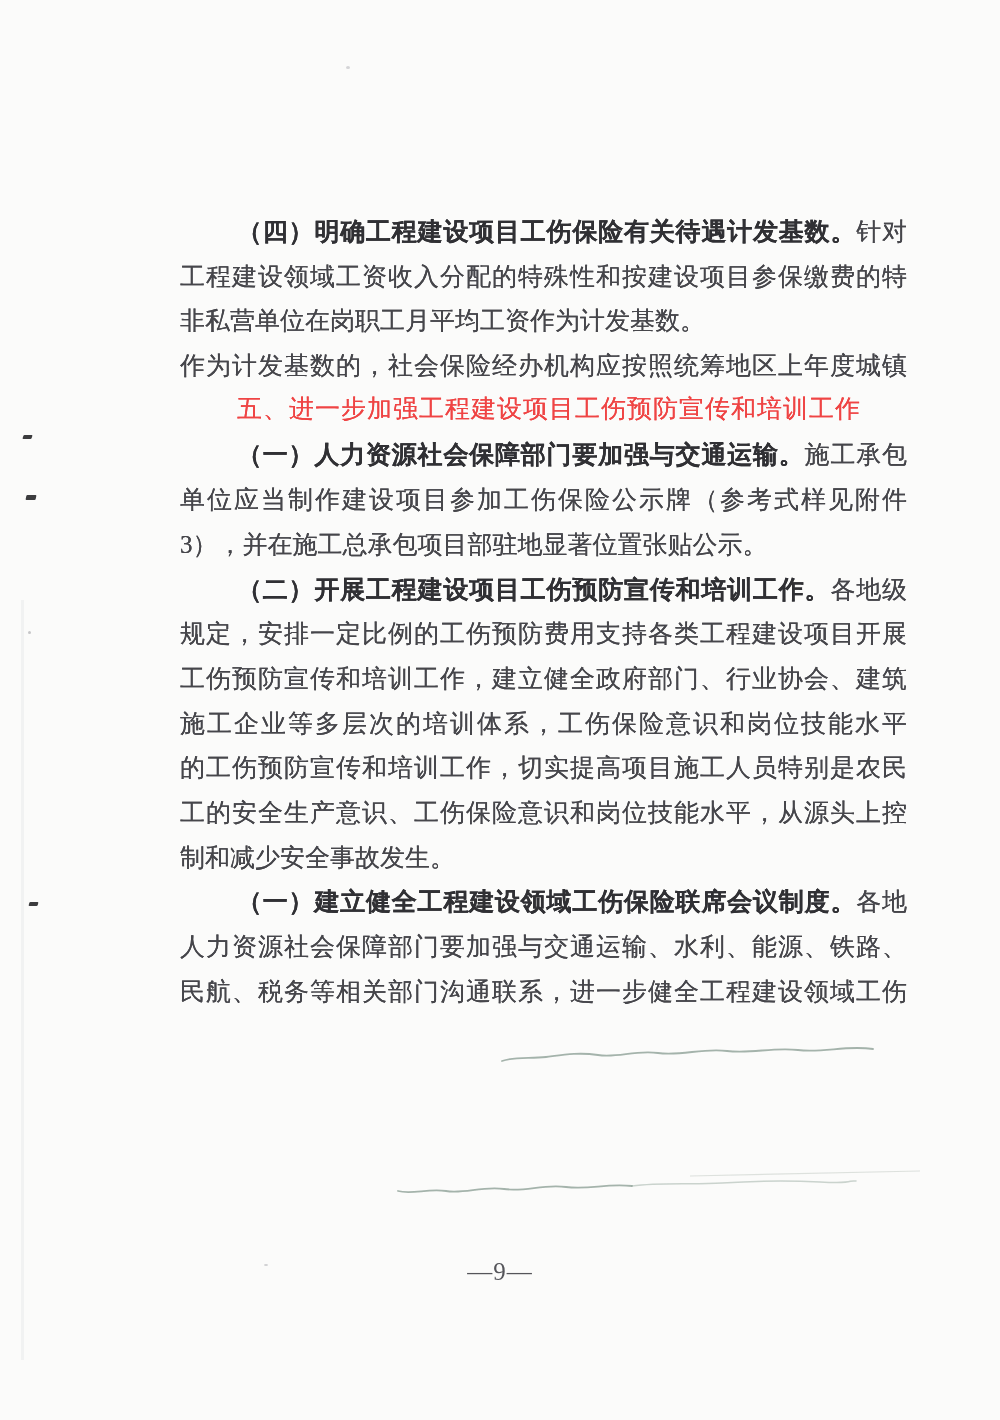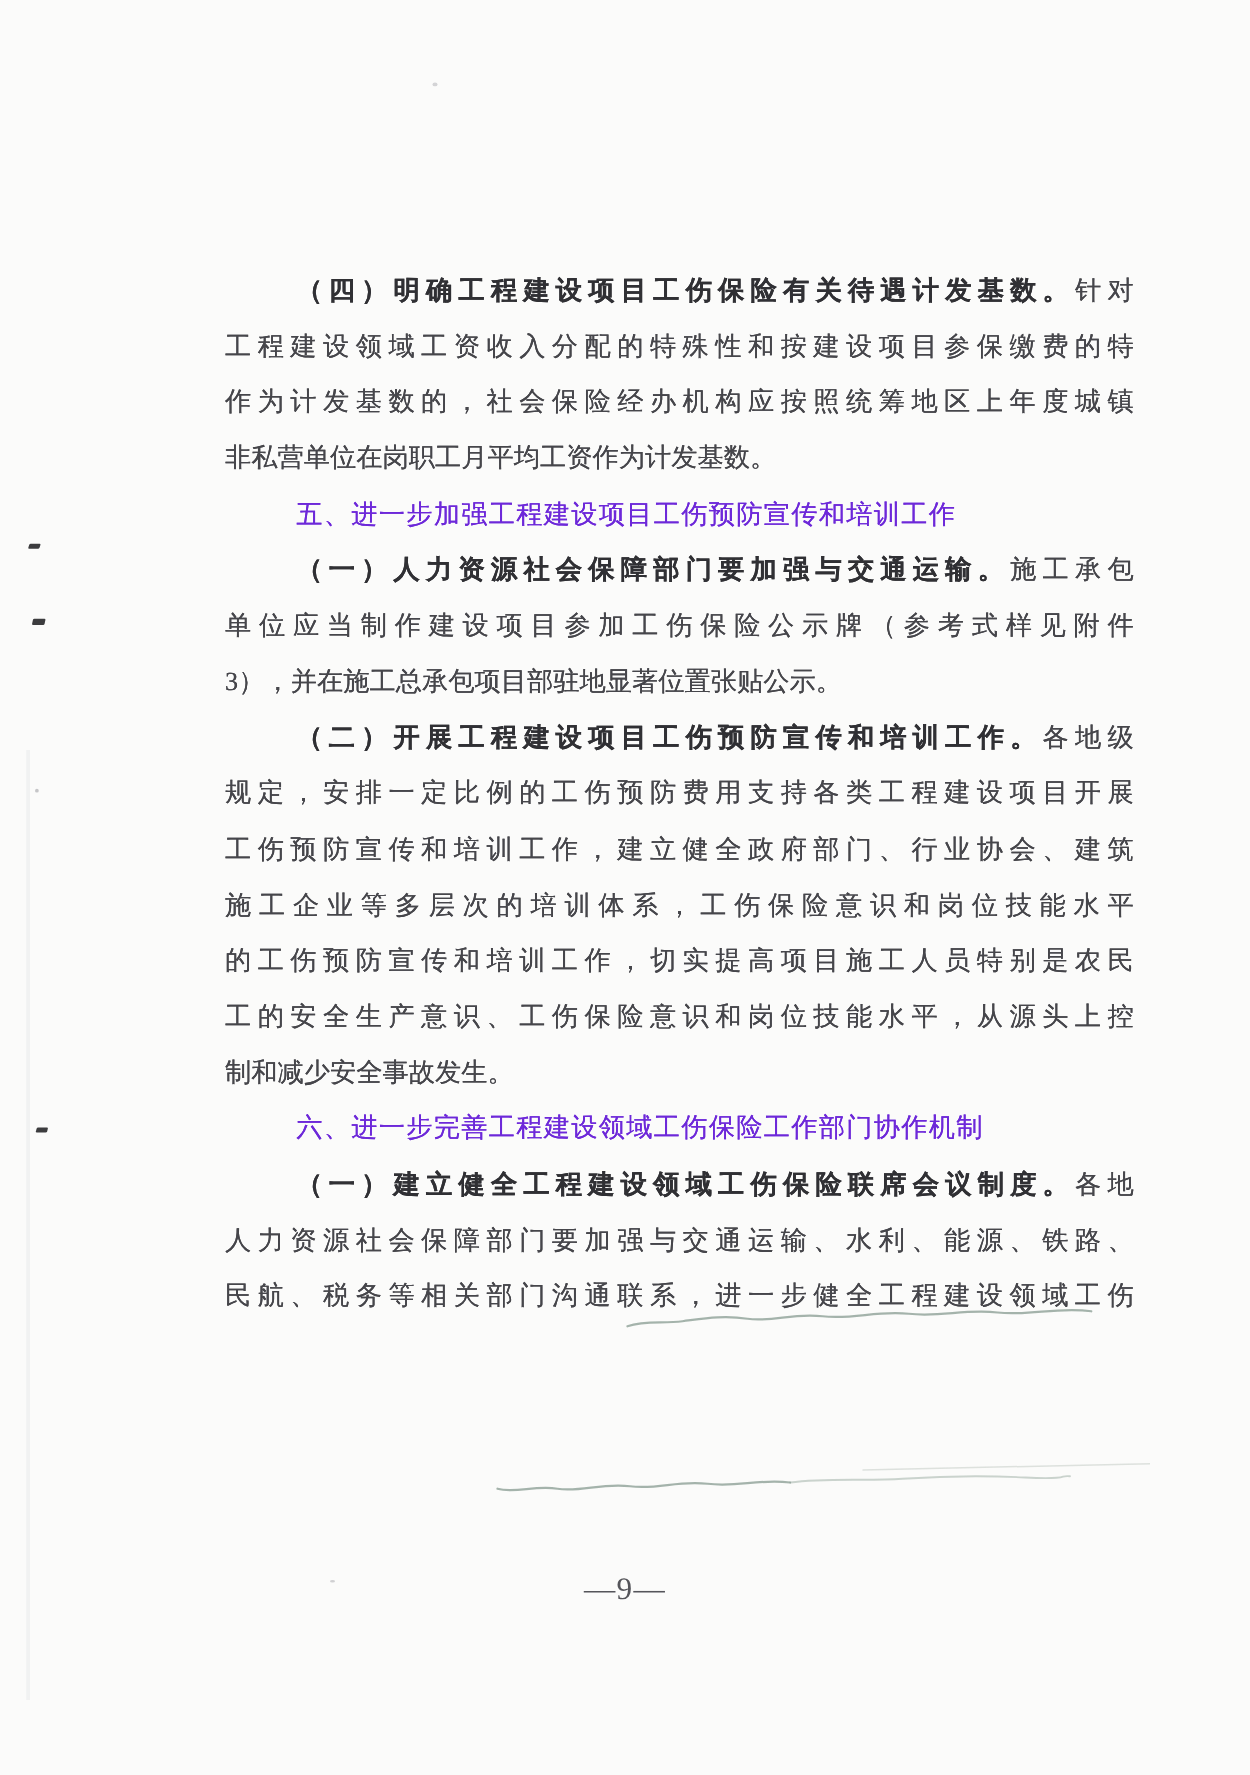--- a/index.html
+++ b/index.html
@@ -12,28 +12,28 @@
     overflow:hidden;
     font-family:"Liberation Serif","DejaVu Serif",serif;
   }
   .content{
     position:absolute;
     left:180px;top:210px;width:727px;
     color:var(--body-text,#46464b);
   }
   .line{
     height:44.7px;line-height:44.7px;
-    font-size:21px;
+    font-size:25px;
     text-align:left;
   }
   .line.justify{text-align:justify;text-align-last:justify;text-justify:inter-character;}
   .line.indent{text-indent:57px;}
   .line.heading{
-    font-family:Liberation Serif, serif;
-    color:#6d28d9;
+    font-family:Liberation Mono, monospace;
+    color:#ef4444;
     letter-spacing:1px;
   }
   .seg{text-shadow:0 0 .4px currentColor;}
   .seg.bold{font-weight:700;color:var(--bold-text,#303034);}
   .footer{
     position:absolute;left:0;right:0;top:1258px;
     text-align:center;
     font-size:25px;letter-spacing:1px;
     color:var(--page-number,#55555a);
   }
@@ -54,34 +54,33 @@
 </head>
 <body>
 
 <div class="page" style="--page-bg: #fbfbfa; --body-text: #46464b; --bold-text: #303034; --page-number: #55555a;">
 
   <div class="edge-streak"></div>
 
   <div class="content" id="content">
       <div class="line justify indent"><span class="seg bold">（四）明确工程建设项目工伤保险有关待遇计发基数。</span><span class="seg">针对</span></div>
       <div class="line justify"><span class="seg">工程建设领域工资收入分配的特殊性和按建设项目参保缴费的特</span></div>
+      <div class="line"><span class="seg">非私营单位在岗职工月平均工资作为计发基数。</span></div>
       <div class="line justify"><span class="seg">作为计发基数的，社会保险经办机构应按照统筹地区上年度城镇</span></div>
-      <div class="line"><span class="seg">非私营单位在岗职工月平均工资作为计发基数。</span></div>
       <div class="line indent heading"><span class="seg">五、进一步加强工程建设项目工伤预防宣传和培训工作</span></div>
       <div class="line justify indent"><span class="seg bold">（一）人力资源社会保障部门要加强与交通运输。</span><span class="seg">施工承包</span></div>
       <div class="line justify"><span class="seg">单位应当制作建设项目参加工伤保险公示牌（参考式样见附件</span></div>
       <div class="line"><span class="seg">3），并在施工总承包项目部驻地显著位置张贴公示。</span></div>
       <div class="line justify indent"><span class="seg bold">（二）开展工程建设项目工伤预防宣传和培训工作。</span><span class="seg">各地级</span></div>
       <div class="line justify"><span class="seg">规定，安排一定比例的工伤预防费用支持各类工程建设项目开展</span></div>
       <div class="line justify"><span class="seg">工伤预防宣传和培训工作，建立健全政府部门、行业协会、建筑</span></div>
       <div class="line justify"><span class="seg">施工企业等多层次的培训体系，工伤保险意识和岗位技能水平</span></div>
       <div class="line justify"><span class="seg">的工伤预防宣传和培训工作，切实提高项目施工人员特别是农民</span></div>
       <div class="line justify"><span class="seg">工的安全生产意识、工伤保险意识和岗位技能水平，从源头上控</span></div>
       <div class="line"><span class="seg">制和减少安全事故发生。</span></div>
-      <div class="line indent heading"><span class="seg">六、进一步完善工程建设领域工伤保险工作部门协作机制</span></div>
       <div class="line justify indent"><span class="seg bold">（一）建立健全工程建设领域工伤保险联席会议制度。</span><span class="seg">各地</span></div>
       <div class="line justify"><span class="seg">人力资源社会保障部门要加强与交通运输、水利、能源、铁路、</span></div>
       <div class="line justify"><span class="seg">民航、税务等相关部门沟通联系，进一步健全工程建设领域工伤</span></div>
     </div>
 
   <svg class="overlay" width="1000" height="1420" viewBox="0 0 1000 1420">
     <path d="M502,1061 C516,1056 530,1059 546,1057 S578,1052 598,1055 S634,1050 658,1053 S702,1048 727,1051 S772,1047 798,1050 S846,1045 873,1049" fill="none" stroke="#8ea197" stroke-width="1.8" stroke-linecap="round" opacity="0.8"></path>
     <path d="M398,1191 C412,1195 428,1188 446,1191 S482,1186 504,1189 S542,1184 566,1187 S606,1183 632,1186" fill="none" stroke="#8ea197" stroke-width="1.8" stroke-linecap="round" opacity="0.8"></path>
     <path d="M632,1186 C662,1182 692,1185 722,1183 S782,1180 820,1182 S846,1180 856,1181" fill="none" stroke="#8ea197" stroke-width="1.5" stroke-linecap="round" opacity="0.45"></path>
     <path d="M690,1176 L920,1171" fill="none" stroke="#97a49a" stroke-width="1.2" opacity="0.3"></path>

